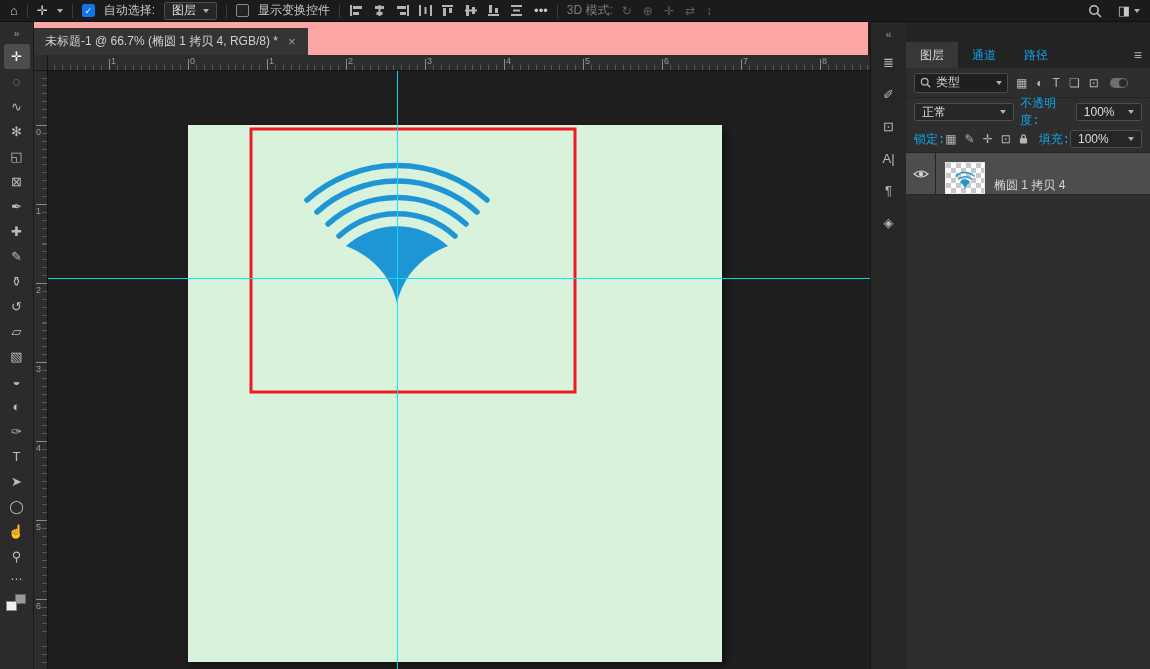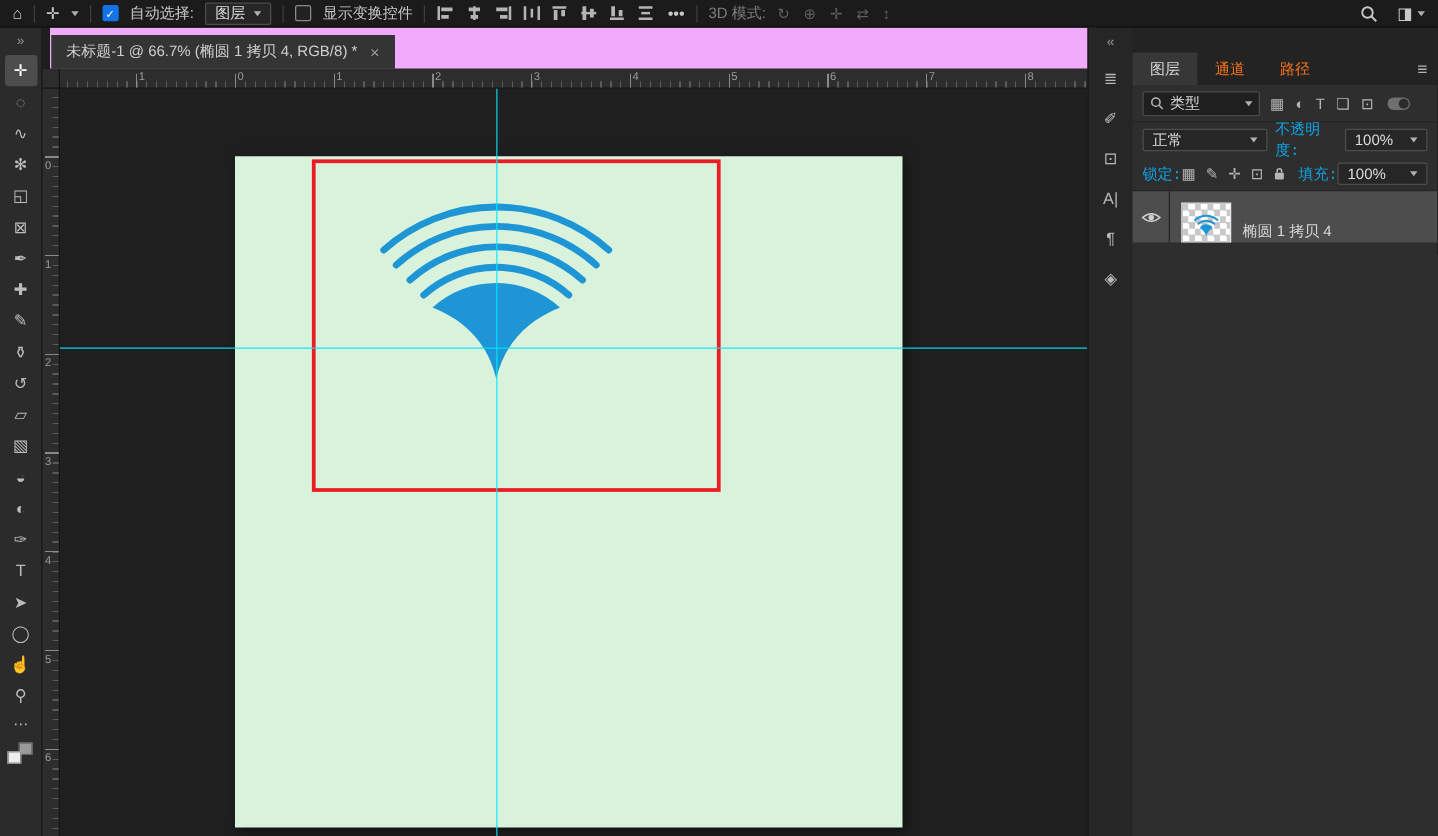--- a/index.html
+++ b/index.html
@@ -16,21 +16,21 @@
   .tri { width:0; height:0; border-left:3.5px solid transparent; border-right:3.5px solid transparent; border-top:4px solid #b0b0b0; flex:0 0 auto; }
   .align-icons { display:flex; align-items:center; gap:8px; }
   .align-icons svg { display:block; }
   .align-icons rect { fill:#b4b4b4; }
   .dim { color:#7d7d7d; }
   .dim-icons { display:flex; gap:11px; color:#5f5f5f; font-size:12px; }
   .ob-right { margin-left:auto; display:flex; align-items:center; gap:16px; }
   .ws-wrap { display:flex; align-items:center; gap:4px; }
 
   
-  .tab-bar { position:absolute; left:40px; top:22px; width:836px; height:33px; background:#f0abfc; }
+  .tab-bar { position:absolute; left:32px; top:22px; width:836px; height:33px; background:#fca5a5; }
   .doc-tab { position:absolute; left:1px; bottom:0; height:27px; background:#343434; display:flex; align-items:center; padding:0 12px; color:#cfcfcf; gap:10px; }
   .tab-close { color:#9a9a9a; font-size:13px; }
 
   
   .toolbar { position:absolute; left:0; top:22px; width:34px; height:647px; background:#2b2b2b; border-right:1px solid #1a1a1a; display:flex; flex-direction:column; align-items:center; z-index:4; }
   .tb-collapse { height:22px; color:#9a9a9a; font-size:11px; display:flex; align-items:center; }
   .tool { width:34px; height:25px; display:flex; align-items:center; justify-content:center; font-size:13px; color:#bcbcbc; }
   .tool.selected { background:#4d4d4d; width:26px; border-radius:3px; color:#fff; }
   .tb-more { margin-top:3px; color:#bcbcbc; }
   .swatches { position:relative; width:22px; height:20px; margin-top:8px; }
@@ -59,21 +59,21 @@
   .guide-h { position:absolute; left:14px; top:223px; width:822px; height:1px; background:#00e5ff; opacity:.9; }
 
   
   .panel-strip { position:absolute; left:870px; top:22px; width:36px; height:647px; background:#262626; border-left:1px solid #171717; display:flex; flex-direction:column; align-items:center; z-index:4; }
   .ps-collapse { height:24px; display:flex; align-items:center; color:#9a9a9a; font-size:11px; }
   .ps-icon { width:36px; height:32px; display:flex; align-items:center; justify-content:center; color:#b8b8b8; font-size:13px; }
 
   
   .dock { position:absolute; left:906px; top:22px; width:244px; height:647px; background:#2e2e2e; z-index:4; }
   .dock-tabs { height:46px; background:#232323; display:flex; align-items:flex-end; }
-  .dock-tab { height:26px; padding:0 14px; display:flex; align-items:center; color:#f97316; }
+  .dock-tab { height:26px; padding:0 14px; display:flex; align-items:center; color:#0ea5e9; }
   .dock-tab.active { background:#373737; color:#d8d8d8; }
   .dock-menu { margin-left:auto; margin-right:8px; height:26px; display:flex; align-items:center; color:#b0b0b0; font-size:14px; }
   .filter-row { height:30px; display:flex; align-items:center; padding:0 8px; gap:8px; border-bottom:1px solid #242424; }
   .search-combo { width:94px; height:20px; background:#1f1f1f; border:1px solid #4a4a4a; border-radius:2px; display:flex; align-items:center; gap:5px; padding:0 5px; color:#d6d6d6; }
   .search-combo .tri { margin-left:auto; }
   .filter-icons { display:flex; gap:9px; color:#b5b5b5; font-size:12px; align-items:center; }
   .toggle { width:18px; height:10px; border-radius:5px; background:#6f6f6f; position:relative; margin-left:2px; }
   .toggle::after { content:""; position:absolute; right:1px; top:1px; width:8px; height:8px; border-radius:50%; background:#2b2b2b; }
   .blend-row { height:28px; display:flex; align-items:center; padding:0 8px; gap:6px; }
   .blend-combo { width:110px; justify-content:space-between; background:#262626; }

